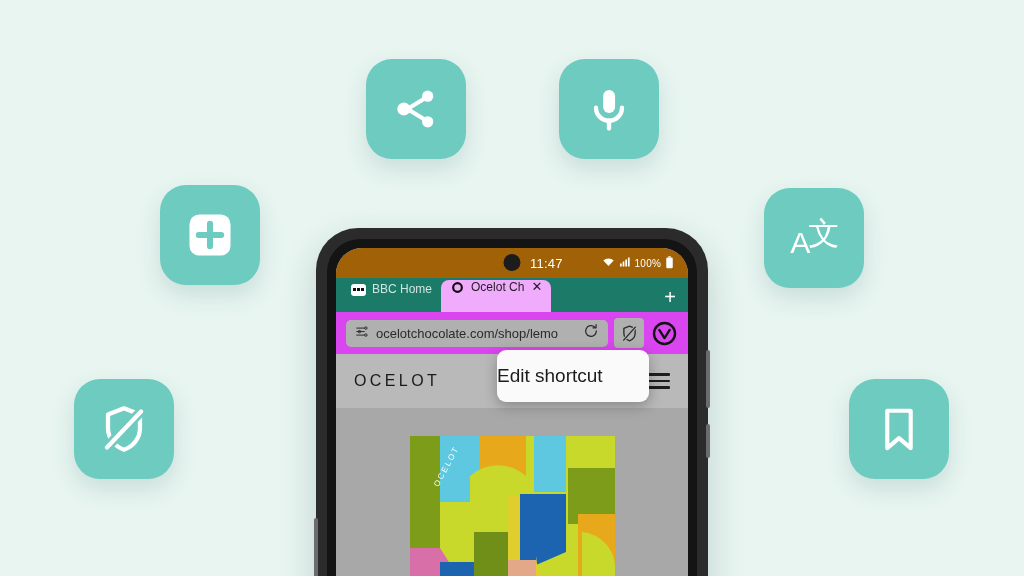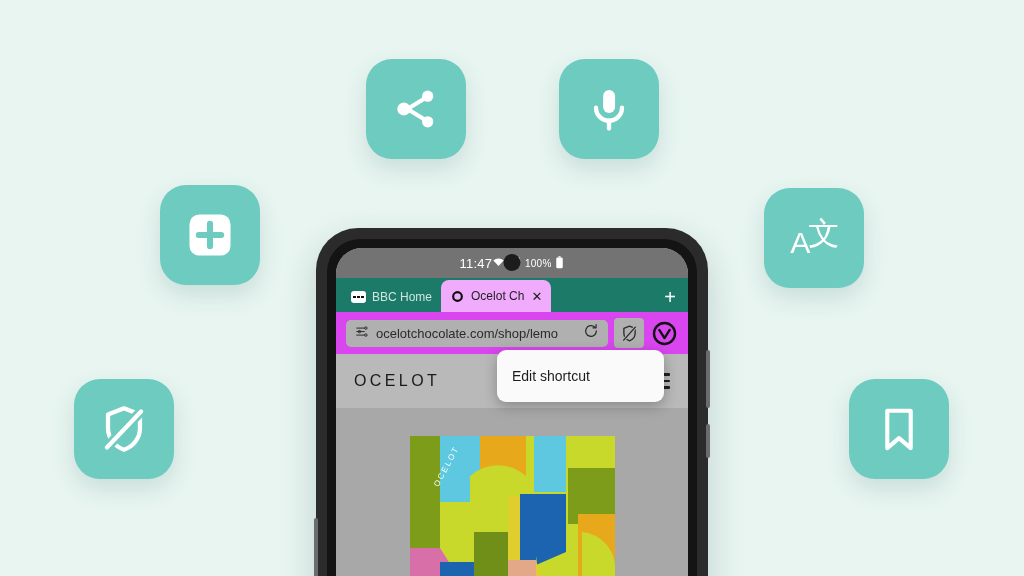--- a/index.html
+++ b/index.html
@@ -80,28 +80,29 @@
     background: #6c6c6c;
   }
   .side-btn.left  { left: -2px; top: 290px; height: 74px; }
   .side-btn.right { right: -2px; top: 122px; height: 58px; }
   .side-btn.right2 { right: -2px; top: 196px; height: 34px; }
 
   
   #statusbar {
     position: relative;
     height: 30px;
-    background: #737373;
-    display: flex;
-    align-items: center;
-    justify-content: center;
+    background: #a16207;
+    display: flex;
+    align-items: center;
+    justify-content: flex-end;
     padding: 0 14px;
     color: #ffffff;
     font-size: 13px;
     letter-spacing: 0.2px;
+    gap: 39px;
   }
   #status-clock { font-size: 13px; }
   #status-right {
     display: flex;
     align-items: center;
     gap: 4px;
     font-size: 10px;
   }
   #camera-dot {
     position: absolute;
@@ -119,21 +120,20 @@
     height: 34px;
     background: #1b7a68;
     display: flex;
     align-items: flex-end;
     padding-left: 6px;
     position: relative;
   }
   .tab {
     height: 30px;
     display: flex;
-    align-items: center;
     gap: 6px;
     padding: 0 9px;
     font-size: 12px;
     color: #cfe5df;
     border-radius: 8px 8px 0 0;
     max-width: 120px;
     overflow: hidden;
     white-space: nowrap;
     position: relative;
   }
@@ -270,22 +270,22 @@
     position: absolute;
     left: 161px;
     top: -4px;
     width: 152px;
     height: 52px;
     background: #fafafa;
     border-radius: 9px;
     box-shadow: 0 4px 14px rgba(0,0,0,0.28);
     display: flex;
     align-items: center;
-    padding-left: 15px;
-    font-size: 14px;
+    padding-left: 0;
+    font-size: 19px;
     color: #1c1c1c;
     z-index: 6;
   }
   #product-area {
     position: absolute;
     left: 0; right: 0;
     top: 54px;
     bottom: 0;
     background: #a8a8a8;
     display: flex;

